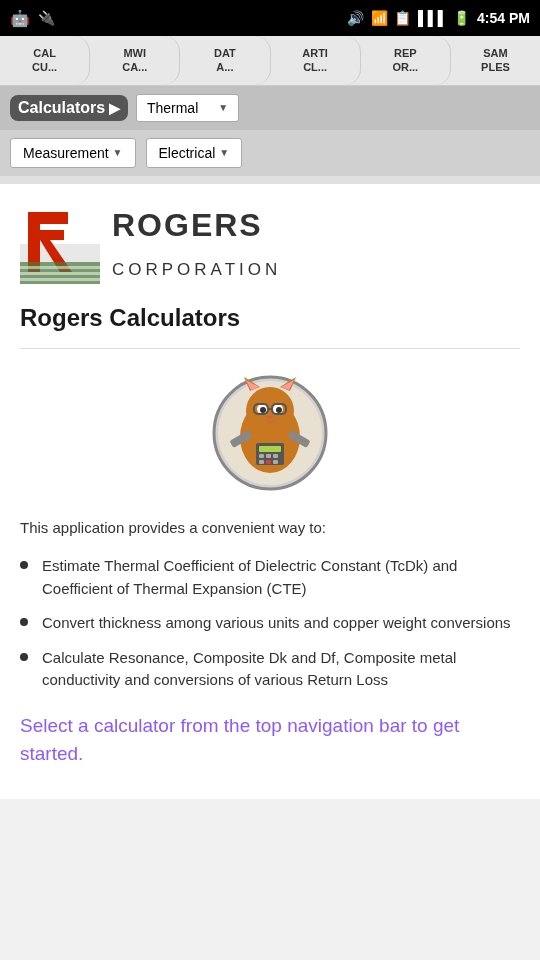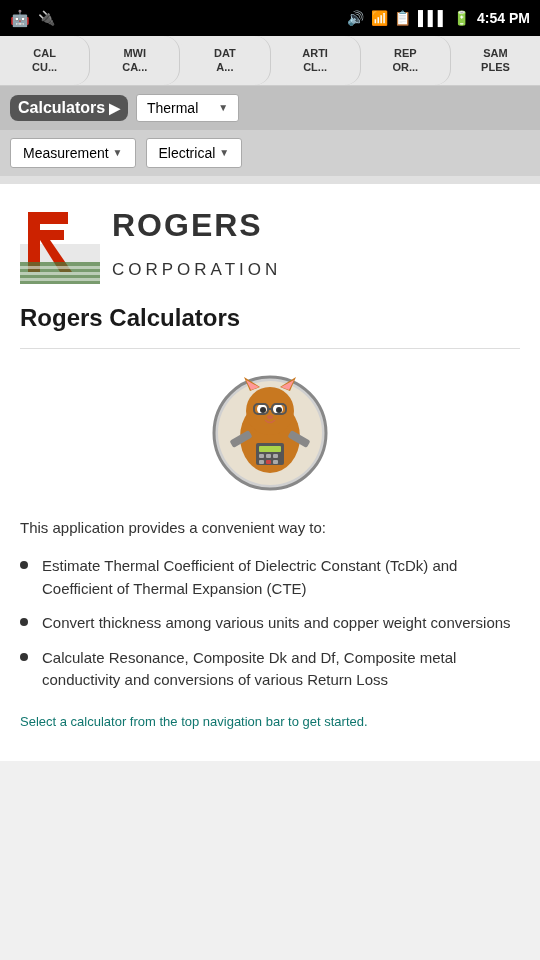--- a/index.html
+++ b/index.html
@@ -202,22 +202,22 @@
       width: 8px;
       height: 8px;
       background: #333;
       border-radius: 50%;
       margin-top: 6px;
       margin-right: 14px;
       flex-shrink: 0;
     }
 
     .select-text {
-      font-size: 13px;
-      color: #0f766e;
+      font-size: 19px;
+      color: #8b5cf6;
       line-height: 1.5;
       margin-top: 8px;
     }
 
     
     .android-icon { font-size: 16px; }
     .usb-icon { font-size: 14px; }
   </style>
 </head>
 <body>

